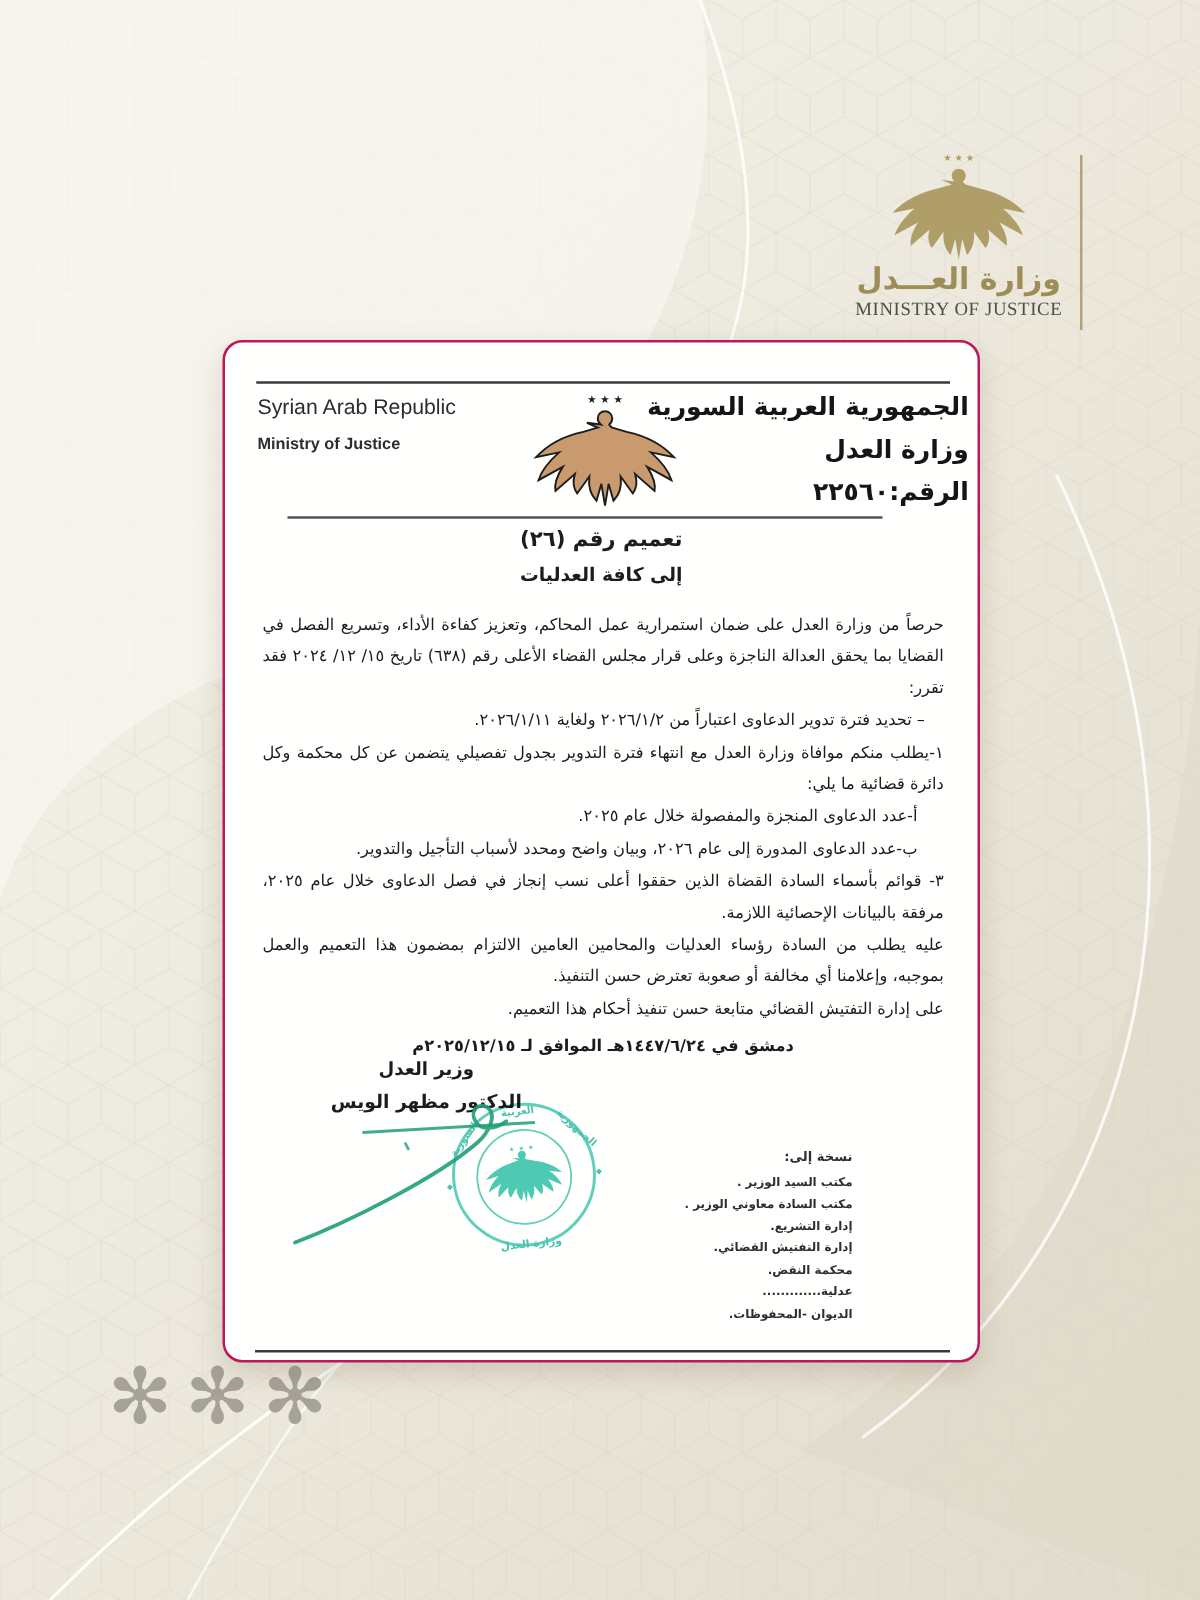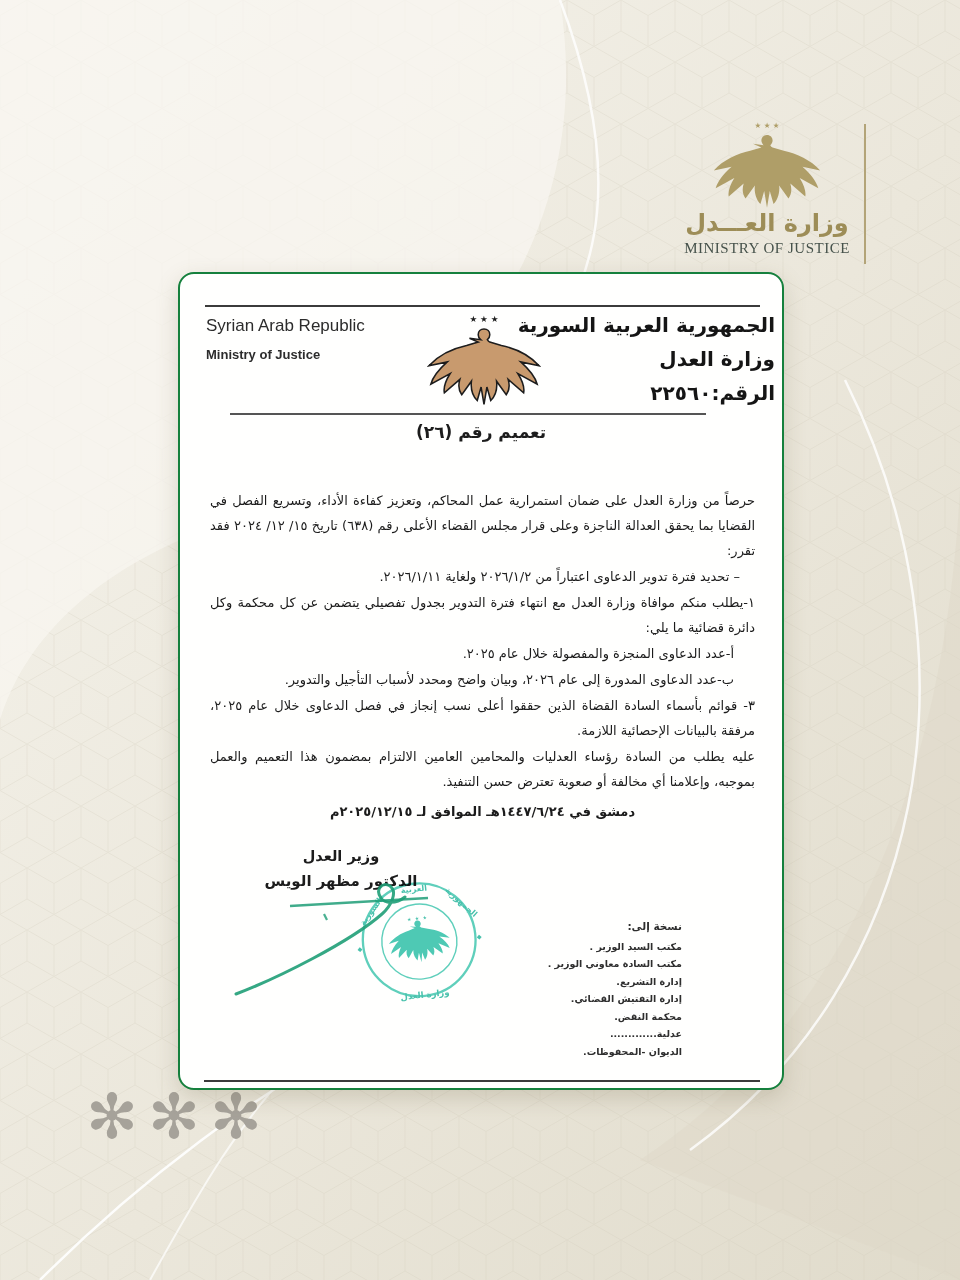--- a/index.html
+++ b/index.html
@@ -18,21 +18,21 @@
   .brand-ar{font-size:24px;font-weight:bold;color:#9d8d57;margin-top:0;line-height:1.1;}
   .brand-en{font-family:"Liberation Serif",serif;font-size:15px;letter-spacing:.5px;
             color:#46524b;margin-top:4px;white-space:nowrap;}
   .brand-rule{position:absolute;left:864px;top:124px;width:2px;height:140px;background:#b3a478;}
   .brand svg use{fill:#af9e68;}
   .doc-eagle use{fill:#c89a6e;stroke:#1d1d1d;stroke-width:1.6;}
   .stamp-eagle{fill:#35c2ab;}
 
   
   .doc{position:absolute;left:178px;top:272px;width:606px;height:818px;background:#fffffe;
-       border:2px solid #15803d;border-radius:16px;box-sizing:border-box;
+       border:2px solid #be185d;border-radius:16px;box-sizing:border-box;
        box-shadow:0 8px 22px rgba(110,100,70,.22);color:#1c1c1c;}
   .rule{position:absolute;background:#3b3b3b;height:2px;}
   .rule.top{left:25px;right:22px;top:31px;}
   .rule.mid{left:50px;top:139px;width:476px;height:1.5px;background:#555;}
   .rule.bottom{left:24px;right:22px;top:806px;}
 
   .hdr-en{position:absolute;left:26px;top:42px;font-family:"Liberation Sans",sans-serif;color:#2c2c2c;}
   .hdr-en .c{font-size:17px;}
   .hdr-en .m{font-size:13px;font-weight:bold;margin-top:11px;}
   .doc-eagle{position:absolute;left:246px;top:36px;width:116px;height:98px;}
@@ -134,30 +134,32 @@
     <div class="hdr-ar">
       <div>الجمهورية العربية السورية</div>
       <div>وزارة العدل</div>
       <div>الرقم:٢٢٥٦٠</div>
     </div>
 
     <div class="rule mid"></div>
 
     <div class="title-blk">
       <p class="t1">تعميم رقم (٢٦)</p>
+      <p class="t2">إلى كافة العدليات</p>
     </div>
 
     <div class="body">
       <p>حرصاً من وزارة العدل على ضمان استمرارية عمل المحاكم، وتعزيز كفاءة الأداء، وتسريع الفصل في القضايا بما يحقق العدالة الناجزة وعلى قرار مجلس القضاء الأعلى رقم (٦٣٨) تاريخ ١٥/ ١٢/ ٢٠٢٤ فقد تقرر:</p>
       <p class="ind1">– تحديد فترة تدوير الدعاوى اعتباراً من ٢٠٢٦/١/٢ ولغاية ٢٠٢٦/١/١١.</p>
       <p>١-يطلب منكم موافاة وزارة العدل مع انتهاء فترة التدوير بجدول تفصيلي يتضمن عن كل محكمة وكل دائرة قضائية ما يلي:</p>
       <p class="ind2">أ-عدد الدعاوى المنجزة والمفصولة خلال عام ٢٠٢٥.</p>
       <p class="ind2">ب-عدد الدعاوى المدورة إلى عام ٢٠٢٦، وبيان واضح ومحدد لأسباب التأجيل والتدوير.</p>
       <p>٣- قوائم بأسماء السادة القضاة الذين حققوا أعلى نسب إنجاز في فصل الدعاوى خلال عام ٢٠٢٥، مرفقة بالبيانات الإحصائية اللازمة.</p>
       <p>عليه يطلب من السادة رؤساء العدليات والمحامين العامين الالتزام بمضمون هذا التعميم والعمل بموجبه، وإعلامنا أي مخالفة أو صعوبة تعترض حسن التنفيذ.</p>
+      <p>على إدارة التفتيش القضائي متابعة حسن تنفيذ أحكام هذا التعميم.</p>
       <p class="b-date">دمشق في ١٤٤٧/٦/٢٤هـ الموافق لـ ٢٠٢٥/١٢/١٥م</p>
     </div>
 
     <div class="sig">
       <div class="s1">وزير العدل</div>
       <div class="s2">الدكتور مظهر الويس</div>
     </div>
 
     <svg class="sig-stroke" viewBox="0 0 216 134">
       <path d="M8,124 C50,108 122,72 154,44 C163,36 170,22 162,16 C154,11 147,20 153,28 C157,34 168,34 177,27" fill="none" stroke="#1f9e77" stroke-width="3" stroke-linecap="round" opacity="0.9"></path>

